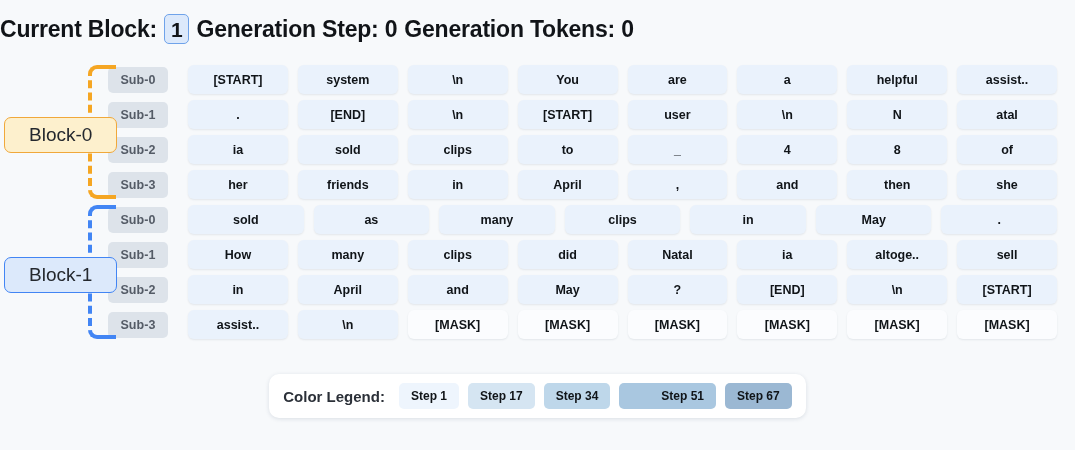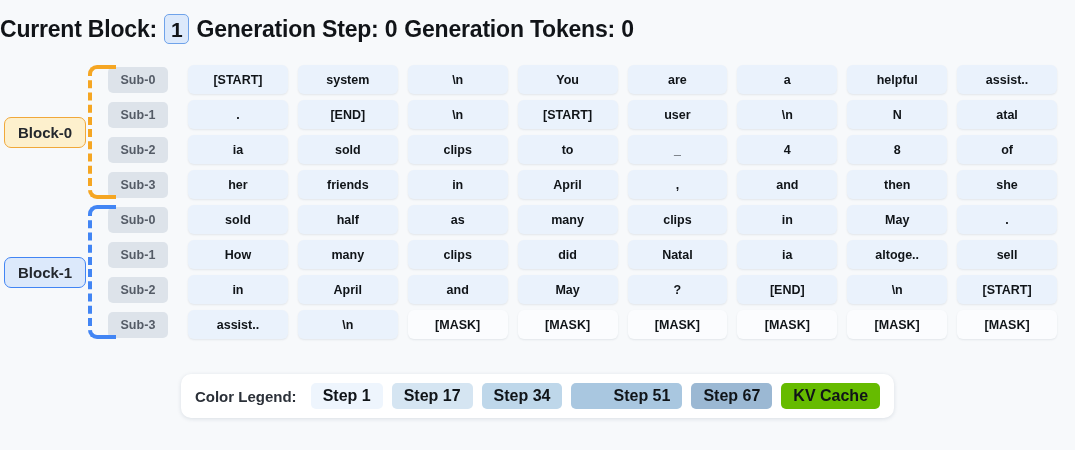--- a/index.html
+++ b/index.html
@@ -71,26 +71,26 @@
     border-top-color: #4285f4;
     border-bottom-color: #4285f4;
   }
 
   .block-label {
     position: absolute;
     left: 4px;
     display: inline-flex;
     align-items: center;
     justify-content: center;
-    padding: 6px 13px;
+    padding: 6px 24px;
     background: #fdf0cd;
     border: 1.6px solid #f0a83a;
     border-radius: 7px;
-    font-size: 15px;
-    font-weight: bold;
+    font-size: 19px;
+    font-weight: normal;
     color: #24282e;
     white-space: nowrap;
   }
   .block-group.blue .block-label {
     background: #dce9fb;
     border-color: #4285f4;
   }
 
   .rows { padding-left: 0; }
 
@@ -172,21 +172,21 @@
     white-space: nowrap;
   }
   .swatch {
     display: inline-flex;
     align-items: center;
     justify-content: center;
     height: 26px;
     padding: 0 12px;
     margin-right: 9px;
     border-radius: 5px;
-    font-size: 16px;
+    font-size: 12px;
     font-weight: bold;
     color: #101418;
     white-space: nowrap;
   }
   .swatch:last-child { margin-right: 0; }
 </style>
 </head>
 <body>
 
 <div class="page">
@@ -258,21 +258,20 @@
         </div>
       </div>
       <div class="block-group blue" style="position: relative; height: 140px;">
         <div class="bracket" style="height: 134px;"></div>
         <div class="block-label" style="top: 55px;">Block-1</div>
         <div class="rows">
           <div class="row">
             <div class="sub-pill">Sub-0</div>
             <div class="cells">
               <div class="cell">sold</div>
-              <div class="cell">half</div>
               <div class="cell">as</div>
               <div class="cell">many</div>
               <div class="cell">clips</div>
               <div class="cell">in</div>
               <div class="cell">May</div>
               <div class="cell">.</div>
             </div>
           </div>
           <div class="row">
             <div class="sub-pill">Sub-1</div>
@@ -319,18 +318,17 @@
 
   <div class="legend-wrap">
     <div class="legend">
       <span class="legend-title">Color Legend:</span>
       <span class="legend-items" style="display:flex;align-items:center;">
           <span class="swatch" style="background: rgb(238, 245, 253);">Step 1</span>
           <span class="swatch" style="background: rgb(213, 229, 242);">Step 17</span>
           <span class="swatch" style="background: rgb(190, 215, 234);">Step 34</span>
           <span class="swatch" style="background: rgb(169, 199, 224); padding-left: 42px;">Step 51</span>
           <span class="swatch" style="background: rgb(155, 184, 211);">Step 67</span>
-          <span class="swatch" style="background: rgb(102, 187, 0);">KV Cache</span>
         </span>
     </div>
   </div>
 
 </div>
 
 </body></html>

